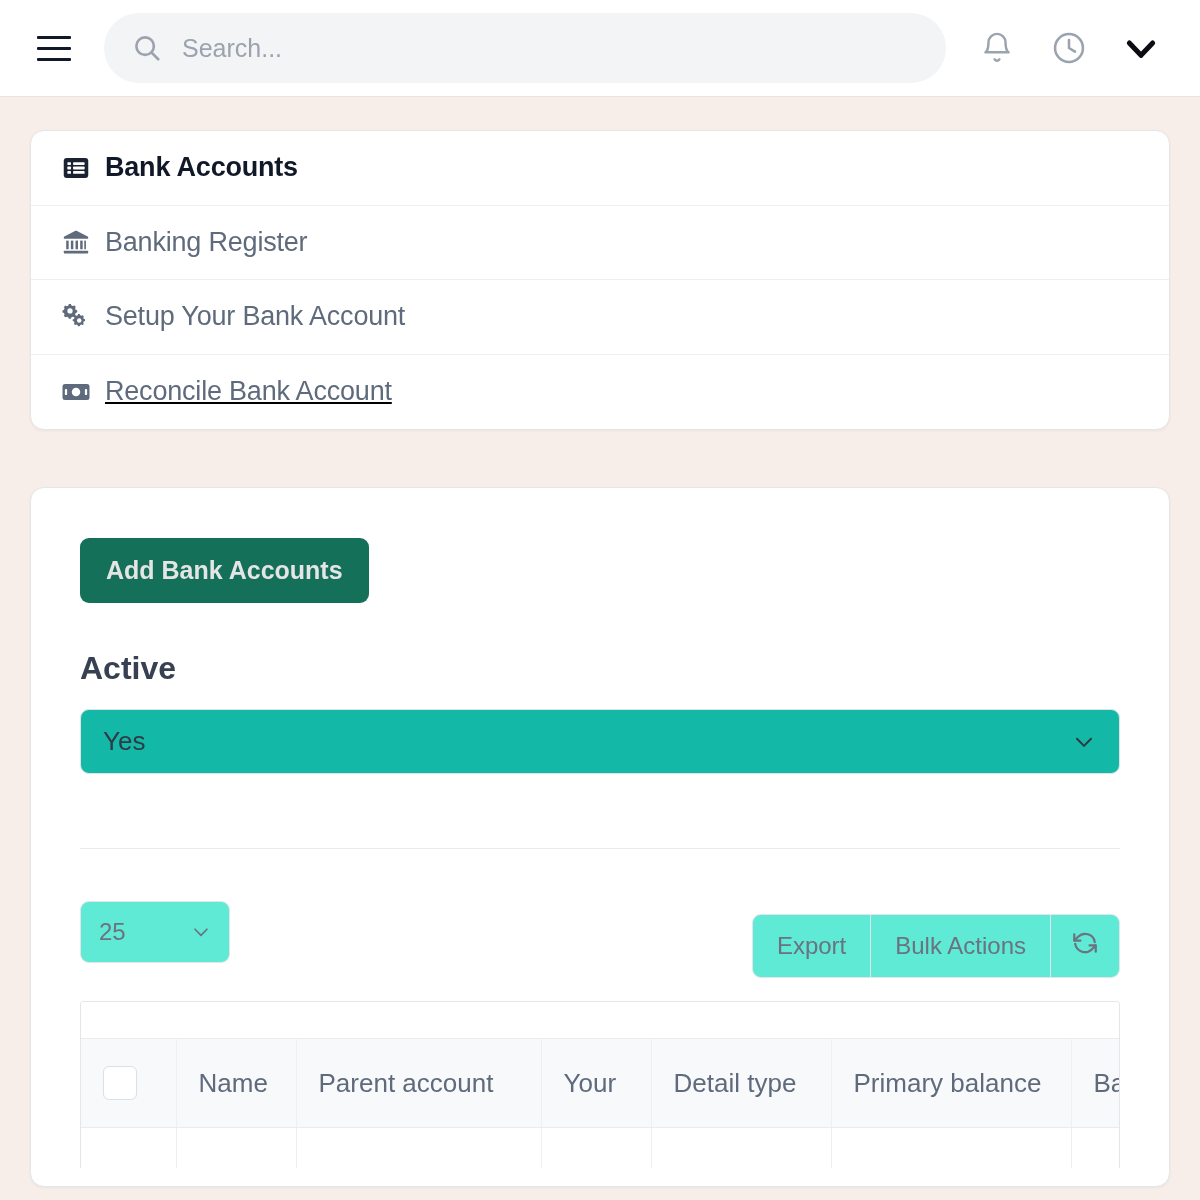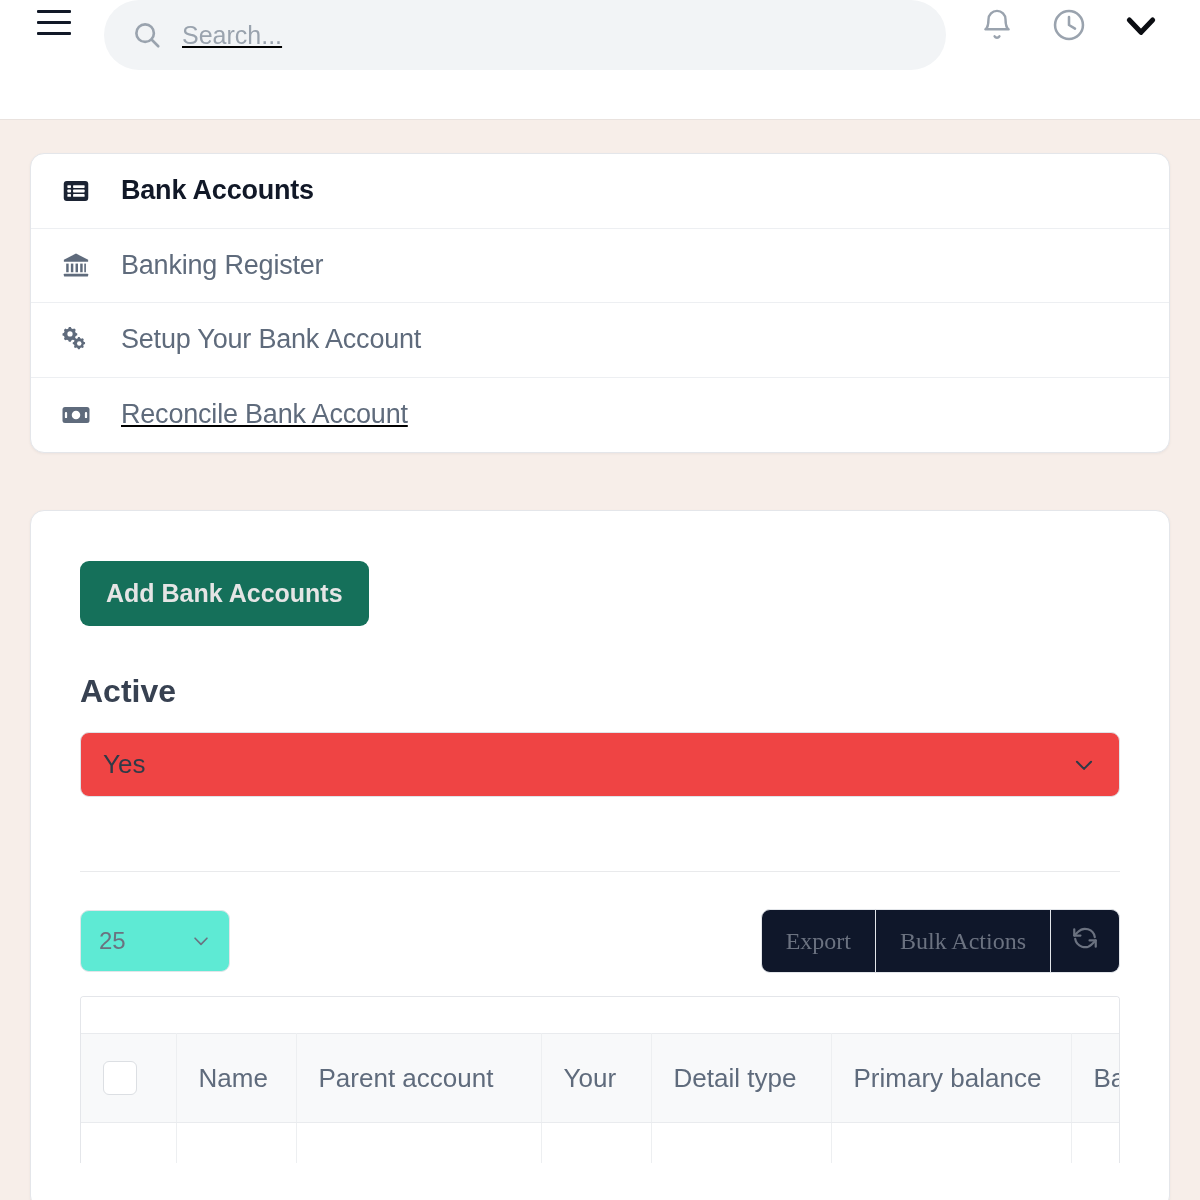--- a/index.html
+++ b/index.html
@@ -9,27 +9,26 @@
     width: 1200px; height: 1200px;
     overflow: hidden;
     background: #f7eee9;
     font-family: "Liberation Sans", sans-serif;
     -webkit-font-smoothing: antialiased;
   }
 
   
   .topbar {
     position: relative;
-    height: 120px;
+    height: 97px;
     background: #ffffff;
     border-bottom: 1px solid #e9e2de;
     display: flex;
-    align-items: flex-start;
+    align-items: center;
     padding: 0 24px 0 32px;
-    text-decoration: underline;
   }
   .hamburger {
     width: 44px; height: 44px;
     display: flex; flex-direction: column;
     justify-content: center; align-items: center;
     gap: 8px;
     cursor: pointer;
     flex: 0 0 auto;
     margin-right: 28px;
   }
@@ -84,21 +83,21 @@
     border-radius: 14px;
     box-shadow: 0 1px 3px rgba(16,24,40,0.05);
     overflow: hidden;
   }
 
   
   .navcard { margin-bottom: 0; }
   .nav-item {
     display: flex;
     align-items: center;
-    gap: 30px;
+    gap: 14px;
     height: 74.5px;
     padding: 0 30px;
     border-bottom: 1px solid #edeff2;
     cursor: pointer;
     white-space: nowrap;
   }
   .nav-item:last-child { border-bottom: none; text-decoration: underline; }
   .nav-item .nav-ico {
     flex: 0 0 auto;
     display: flex; align-items: center; justify-content: center;
@@ -138,21 +137,21 @@
   .field-label {
     margin-top: 47px;
     font-size: 32px;
     font-weight: 700;
     color: #374151;
   }
   .select-wrap {
     position: relative;
     margin-top: 22px;
     height: 65px;
-    background: #ef4444;
+    background: #14b8a6;
     border: 1px solid #dfe3e8;
     border-radius: 9px;
     display: flex;
     align-items: center;
     padding: 0 22px;
     cursor: pointer;
   }
   .select-wrap .select-value {
     font-size: 26px;
     color: #2f3a47;
@@ -184,30 +183,31 @@
     border-radius: 9px;
     display: flex; align-items: center;
     padding: 0 18px;
     cursor: pointer;
   }
   .pagesize .ps-value { font-size: 24px; color: #6b7280; }
   .pagesize .chev { position: absolute; right: 17px; top: 50%; transform: translateY(-50%); display: flex; }
 
   .btn-group { display: flex; align-items: stretch; }
   .btn-group > * {
-    background: #0f172a;
+    background: #5eead4;
     border: 1px solid #e2e5e9;
     border-left-width: 0;
     height: 64px;
     display: flex; align-items: center; justify-content: center;
-    font-family: Liberation Serif, serif;
+    font-family: Liberation Sans, sans-serif;
     font-size: 24px;
     color: #6b7280;
     padding: 0 24px;
     cursor: pointer;
+    margin-top: 28px;
   }
   .btn-group > *:first-child {
     border-left-width: 1px;
     border-top-left-radius: 9px; border-bottom-left-radius: 9px;
   }
   .btn-group > *:last-child {
     border-top-right-radius: 9px; border-bottom-right-radius: 9px;
     padding: 0 20px;
   }
 

